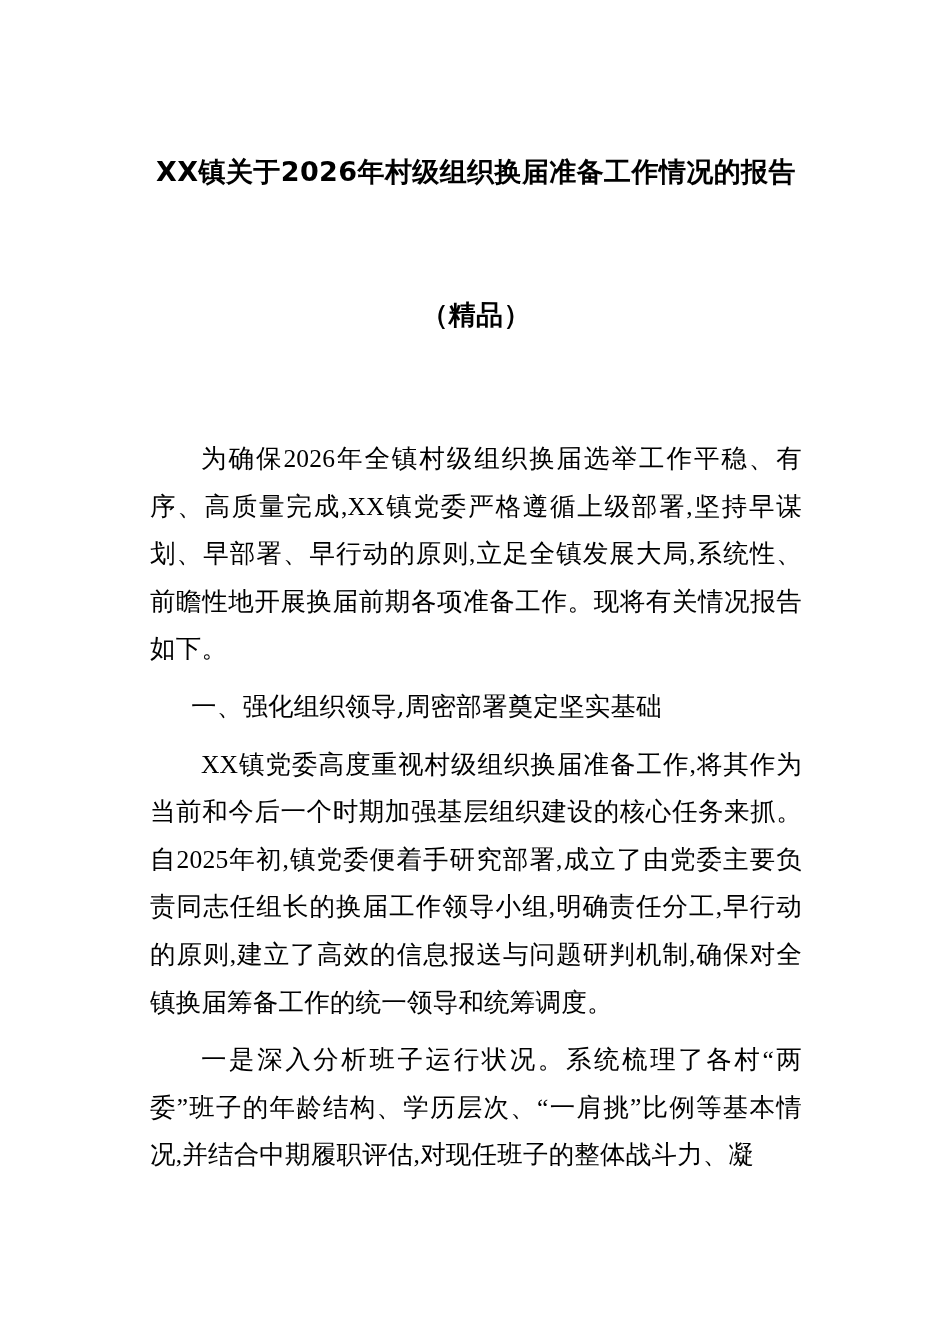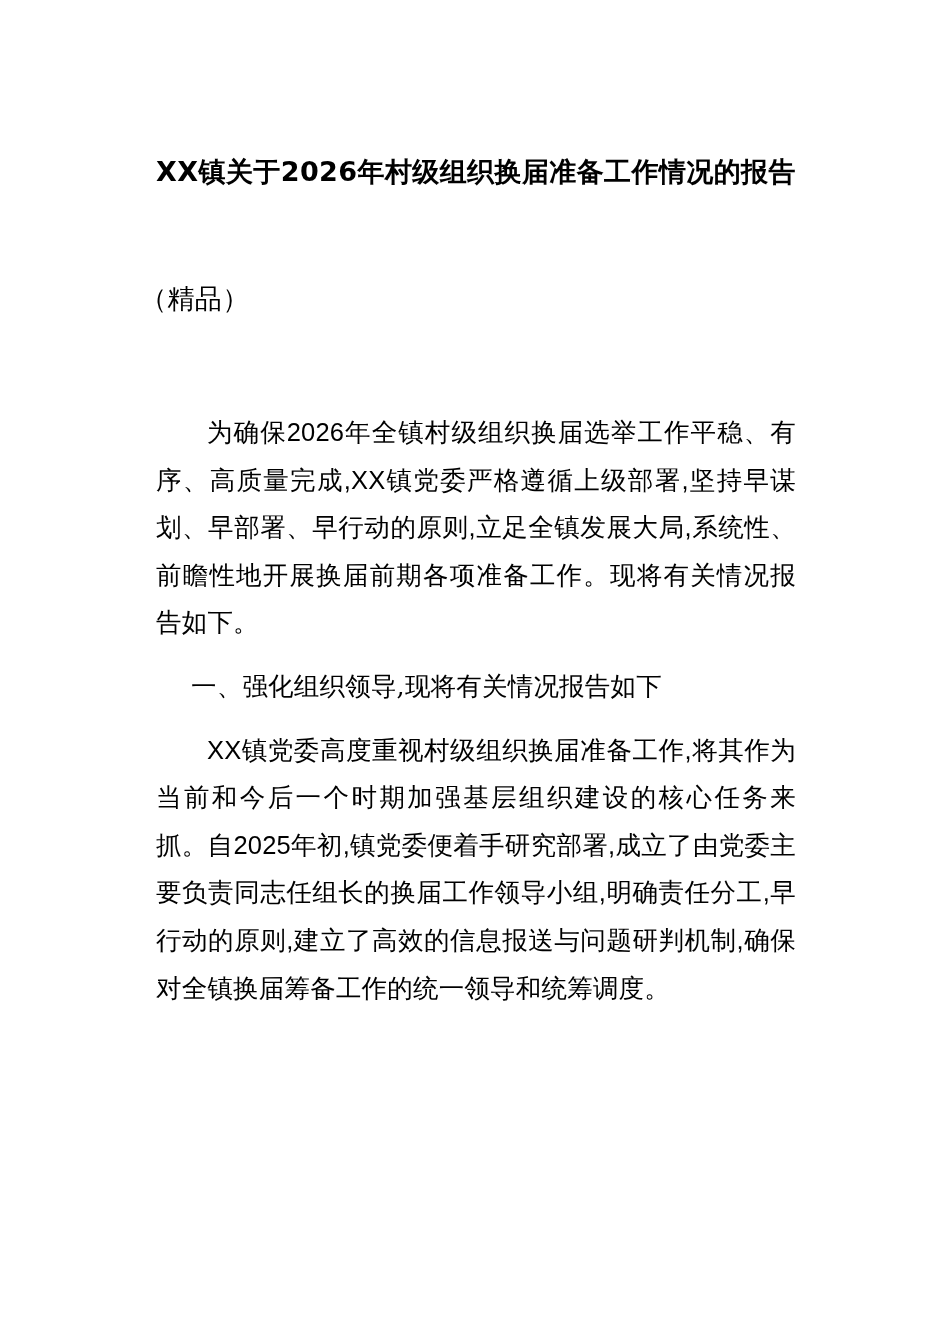--- a/index.html
+++ b/index.html
@@ -39,43 +39,44 @@
     font-size: 27px;
     line-height: 40px;
     letter-spacing: 0.4px;
     margin: 0;
     padding-top: 152px;
     white-space: nowrap;
     font-family: "DejaVu Sans", "Liberation Sans", sans-serif;
   }
 
   .doc-subtitle {
-    font-weight: normal;
+    text-align: center;
+    font-weight: bold;
     font-size: 27px;
     line-height: 40px;
     letter-spacing: 0.4px;
-    margin: 0;
+    margin: 16px;
     padding-top: 87px;
     font-family: "DejaVu Sans", "Liberation Sans", sans-serif;
   }
 
   
   .body-block {
     padding-top: 74px;
   }
 
   p.para {
-    margin: 16px;
+    margin: 10px;
     font-size: 25.5px;
     line-height: 47.6px;
     text-align: justify;
     text-justify: inter-ideograph;
     text-indent: 2em;
     letter-spacing: 0.2px;
-    font-family: Liberation Sans, sans-serif;
+    font-family: Liberation Serif, serif;
   }
 
   p.heading-para {
     margin: 0;
     font-size: 25.5px;
     line-height: 47.6px;
     text-align: left;
     text-indent: 2em;
     letter-spacing: 0.2px;
     font-family: "DejaVu Serif", "Liberation Serif", serif;
@@ -93,21 +94,22 @@
   <div class="content">
 
     <h1 class="doc-title">XX镇关于2026年村级组织换届准备工作情况的报告</h1>
 
     <div class="doc-subtitle">（精品）</div>
 
     <div class="body-block">
 
       <p class="para">为确保2026年全镇村级组织换届选举工作平稳、有序、高质量完成,XX镇党委严格遵循上级部署,坚持早谋划、早部署、早行动的原则,立足全镇发展大局,系统性、前瞻性地开展换届前期各项准备工作。现将有关情况报告如下。</p>
 
-      <p class="heading-para">一、强化组织领导,现将有关情况报告如下</p>
+      <p class="heading-para">一、强化组织领导,周密部署奠定坚实基础</p>
 
       <p class="para">XX镇党委高度重视村级组织换届准备工作,将其作为当前和今后一个时期加强基层组织建设的核心任务来抓。自2025年初,镇党委便着手研究部署,成立了由党委主要负责同志任组长的换届工作领导小组,明确责任分工,早行动的原则,建立了高效的信息报送与问题研判机制,确保对全镇换届筹备工作的统一领导和统筹调度。</p>
 
 
+      <p class="para clip-tail">一是深入分析班子运行状况。系统梳理了各村“两委”班子的年龄结构、学历层次、“一肩挑”比例等基本情况,并结合中期履职评估,对现任班子的整体战斗力、凝</p>
 
     </div>
   </div>
 </div>
 
 </body></html>

